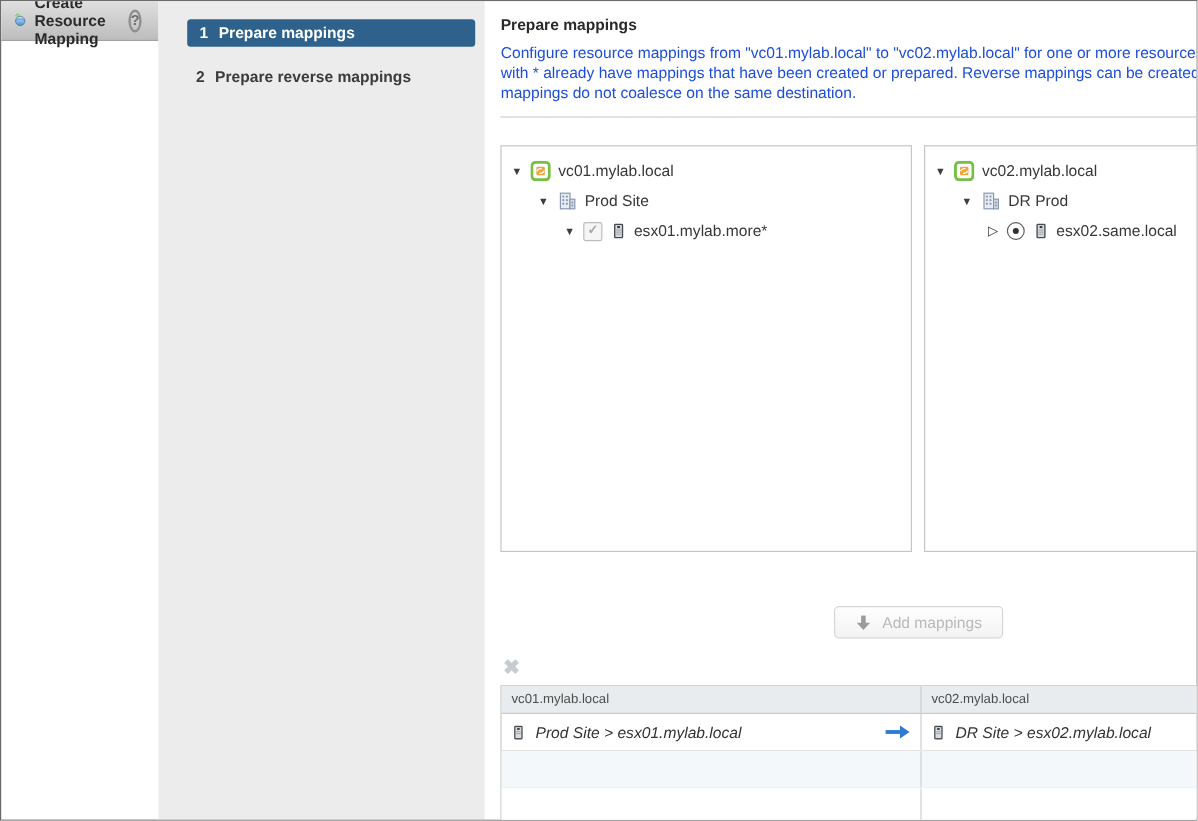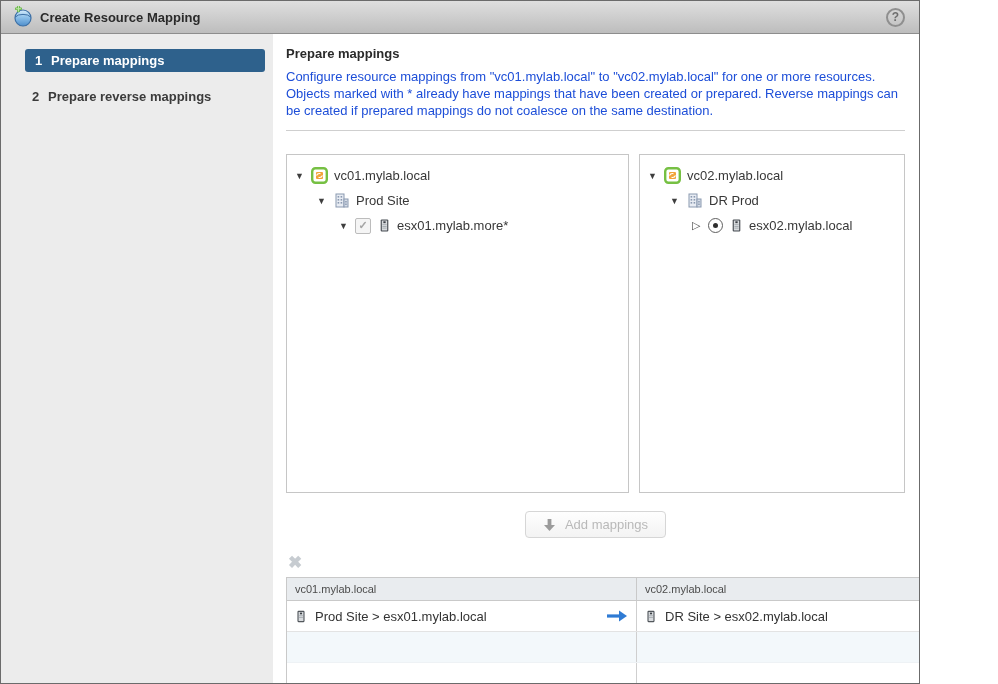--- a/index.html
+++ b/index.html
@@ -1,20 +1,20 @@
 <!DOCTYPE html>
 <html><head>
 <meta charset="utf-8">
 <style>
   * { margin:0; padding:0; }
   html,body { background:#fff; }
   body { font-family:"Liberation Sans", sans-serif; }
 
-  .dialog { width:920px; height:684px; box-sizing:border-box; border:1px solid #6b6b6b;
-            display:flex; flex-direction:column; overflow:hidden; background:#fff; }
+  .dialog { width:998px; height:684px; box-sizing:border-box; border:1px solid #6b6b6b;
+            display:flex; flex-direction:row; overflow:hidden; background:#fff; }
 
   
   .titlebar { flex:0 0 32px; height:32px; background:linear-gradient(#dfdfdf,#bdbdbd);
               border-bottom:1px solid #8d8d8d; display:flex; align-items:center; padding:0 10px; }
   .title-icon { width:22px; height:22px; margin-right:7px; }
   .page-title { font-size:13px; font-weight:bold; color:#2a2a2a; }
   .help-btn { margin-left:auto; margin-right:4px; width:19px; height:19px; border-radius:50%;
               border:2px solid #8f8f8f; color:#6e6e6e; font-weight:bold; font-size:12px;
               display:flex; align-items:center; justify-content:center; background:transparent; cursor:pointer; }
 
@@ -49,35 +49,35 @@
   .radio { width:13px; height:13px; flex:0 0 13px; border:1px solid #5f5f5f; border-radius:50%; margin-right:7px;
            display:flex; align-items:center; justify-content:center; background:#fff; }
   .radio::after { content:""; width:5px; height:5px; border-radius:50%; background:#2f2f2f; }
   .node-icon { width:17px; height:17px; flex:0 0 17px; margin-right:6px; }
   .tree-label { white-space:nowrap; }
 
   
   .actions { display:flex; justify-content:center; margin-top:18px; }
   .add-btn { display:flex; align-items:center; gap:9px; border:1px solid #d6d6d6;
              background:linear-gradient(#fefefe,#f3f3f3); border-radius:4px; padding:5px 17px;
-             font-size:13px; color:#b9b9b9; font-family:"Liberation Sans",sans-serif; }
+             font-size:13px; color:#b9b9b9; font-family:"Liberation Sans",sans-serif;margin-top:27px; }
   .remove-btn { margin-top:14px; margin-left:2px; width:24px; font-size:17px; color:#c7ccd1;
                 background:none; border:none; font-weight:bold; text-align:left; cursor:default; }
 
   
   .tbl { margin-top:4px; width:697px; border:1px solid #c9c9c9; box-sizing:border-box; background:#fff; }
   .trow { display:flex; }
   .trow .cell { box-sizing:border-box; display:flex; align-items:center; padding:0 8px; min-width:0; }
   .col-a { width:350px; flex:0 0 350px; border-right:1px solid #cfcfcf; }
   .col-b { flex:1; }
   .thead { background:#e9ecef; border-bottom:1px solid #c9c9c9; }
   .thead .cell { font-size:11px; color:#4c4c4c; padding:5px 8px; }
   .thead .col-a { border-right:1px solid #c9c9c9; }
   .rdata { height:30px; border-bottom:1px solid #e3e3e3; font-size:13px; color:#333; }
-  .rdata .cell { height:30px; }
+  .rdata .cell { height:30px;font-style:italic; }
   .rempty { height:30px; background:#f3f8fb; border-bottom:1px solid #eef2f5; }
   .rempty .cell { height:30px; }
   .rlast { height:40px; background:#fff; }
   .rlast .cell { height:40px; }
   .map-arrow { margin-left:auto; flex:0 0 22px; }
   .row-icon { margin-right:8px; flex:0 0 12px; }
 </style>
 </head>
 <body>
 
@@ -196,21 +196,21 @@
             <span class="expander collapsed">▷</span>
             <span class="radio"></span>
             <svg class="node-icon" viewBox="0 0 17 17" style="width:13px;flex-basis:13px;">
               <rect x="3.5" y="0.5" width="10" height="16" rx="1.5" fill="#474c52"></rect>
               <rect x="5" y="2" width="7" height="13" fill="#d9dcdf"></rect>
               <rect x="7" y="3" width="3" height="2.4" fill="#3c4046"></rect>
               <rect x="5.8" y="7" width="5.4" height="1" fill="#9aa0a6"></rect>
               <rect x="5.8" y="9.2" width="5.4" height="1" fill="#9aa0a6"></rect>
               <rect x="5.8" y="11.4" width="5.4" height="1" fill="#9aa0a6"></rect>
             </svg>
-            <span class="tree-label">esx02.mylab.local</span>
+            <span class="tree-label">esx02.same.local</span>
           </div>
         </div>
       </div>
 
       <div class="actions">
         <button class="add-btn" disabled="">
           <svg width="13" height="14" viewBox="0 0 13 14">
             <rect x="4.6" y="1" width="3.8" height="6.5" fill="#9b9b9b"></rect>
             <path d="M1 7 L12 7 L6.5 13 Z" fill="#9b9b9b"></path>
           </svg>

